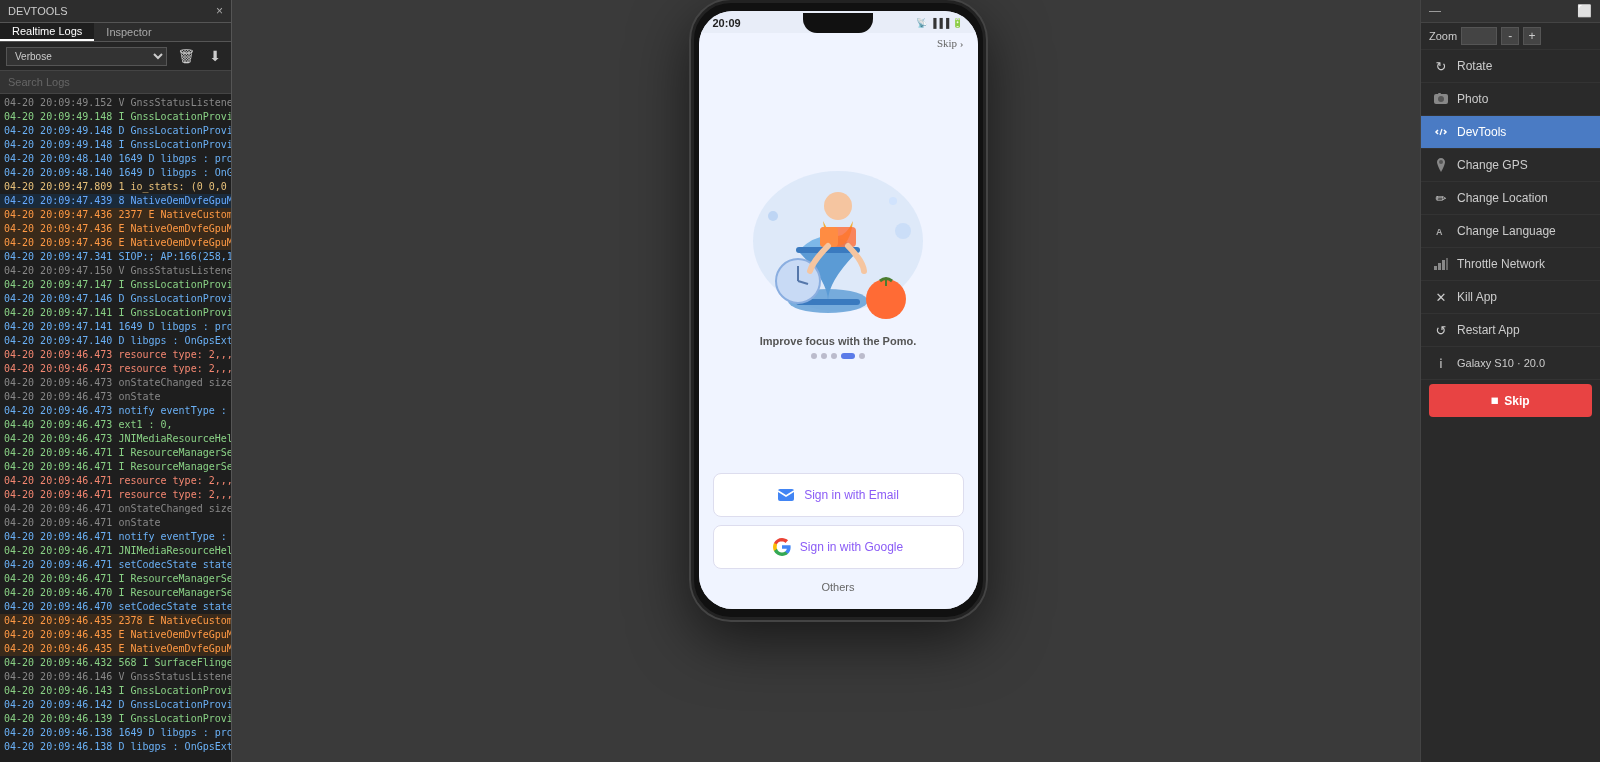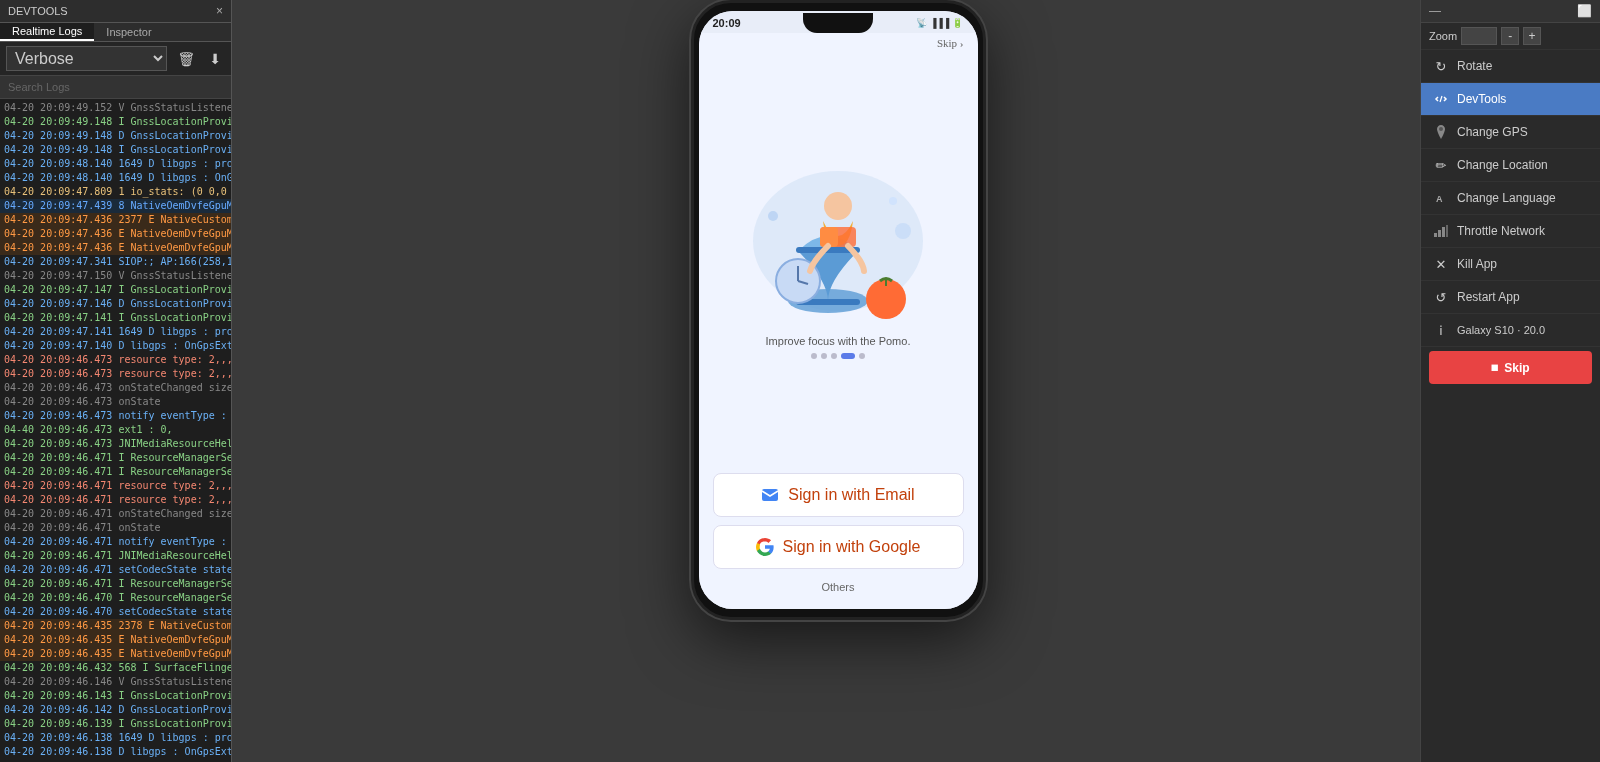--- a/index.html
+++ b/index.html
@@ -61,21 +61,21 @@
       padding: 4px 6px;
       gap: 6px;
       background: #252525;
       border-bottom: 1px solid #444;
     }
 
     #verbose-select {
       background: #333;
       color: #ccc;
       border: 1px solid #555;
-      font-size: 16px;
+      font-size: 10px;
       padding: 2px 4px;
       flex: 1;
     }
 
     .toolbar-icon-btn {
       background: none;
       border: none;
       color: #ccc;
       cursor: pointer;
       font-size: 14px;
@@ -200,20 +200,21 @@
       font-family: Liberation Serif, serif;
     }
 
     #illustration-area {
       flex: 1;
       display: flex;
       flex-direction: column;
       align-items: center;
       justify-content: center;
       padding: 0 10px;
+      font-weight: bold;
     }
 
     
     #illustration-svg {
       width: 200px;
       height: 180px;
     }
 
     #page-dots {
       display: flex;
@@ -245,23 +246,23 @@
 
     .auth-btn {
       display: flex;
       align-items: center;
       justify-content: center;
       gap: 9px;
       padding: 12px;
       border-radius: 8px;
       border: 1px solid #dde;
       background: #fff;
-      font-size: 16px;
+      font-size: 12px;
       font-weight: 500;
-      color: #c2410c;
+      color: #8b5cf6;
       cursor: pointer;
       width: 100%;
     }
 
     .auth-btn-icon {
       width: 18px;
       height: 18px;
       display: flex;
       align-items: center;
       justify-content: center;
@@ -606,20 +607,30 @@
     <span>Zoom</span>
     <input class="zoom-input" type="text" style="">
     <button class="zoom-btn">-</button>
     <button class="zoom-btn">+</button>
   </div>
 
   <div class="right-menu-item">
     <span class="right-menu-icon">↻</span>
     <span>Rotate</span>
   </div>
+  <div class="right-menu-item">
+    <span class="right-menu-icon">
+      <svg width="14" height="14" viewBox="0 0 14 14" fill="#aaa" xmlns="http://www.w3.org/2000/svg">
+        <rect x="0" y="2" width="14" height="10" rx="2" fill="#888"></rect>
+        <circle cx="7" cy="7" r="3" fill="#555"></circle>
+        <rect x="4" y="1" width="3" height="2" rx="1" fill="#888"></rect>
+      </svg>
+    </span>
+    <span>Photo</span>
+  </div>
   <div class="right-menu-item active">
     <span class="right-menu-icon">
       <svg width="14" height="14" viewBox="0 0 14 14" fill="white" xmlns="http://www.w3.org/2000/svg">
         <rect x="1" y="1" width="12" height="12" rx="2" fill="#4a7bc4"></rect>
         <path d="M4 5L2 7L4 9" stroke="white" stroke-width="1.5" fill="none"></path>
         <path d="M10 5L12 7L10 9" stroke="white" stroke-width="1.5" fill="none"></path>
         <line x1="6" y1="10" x2="8" y2="4" stroke="white" stroke-width="1.2"></line>
       </svg>
     </span>
     <span>DevTools</span>

